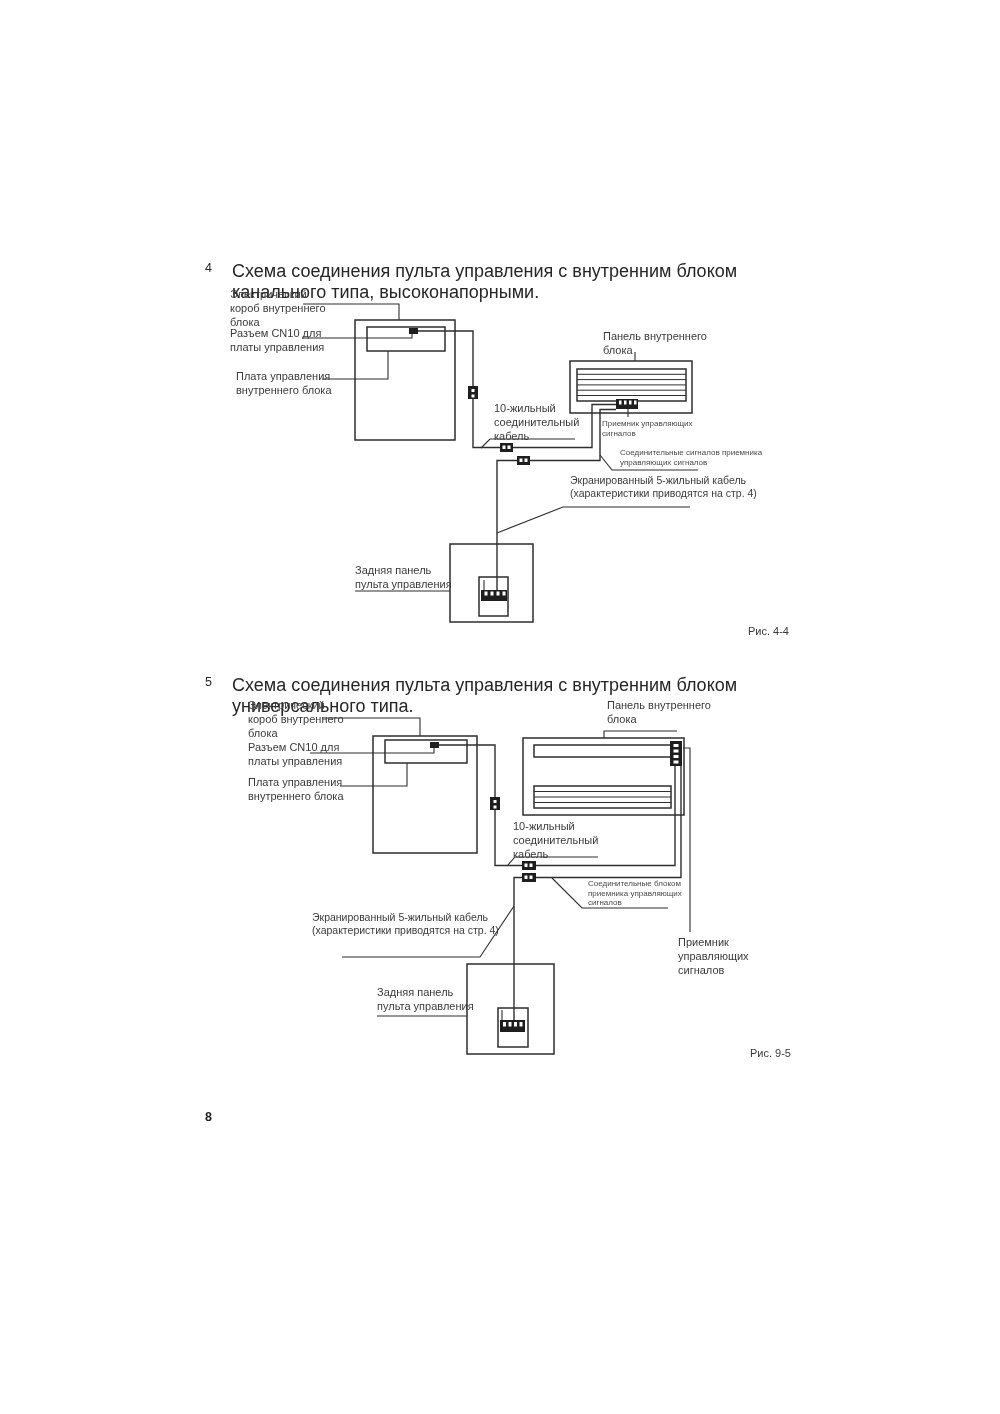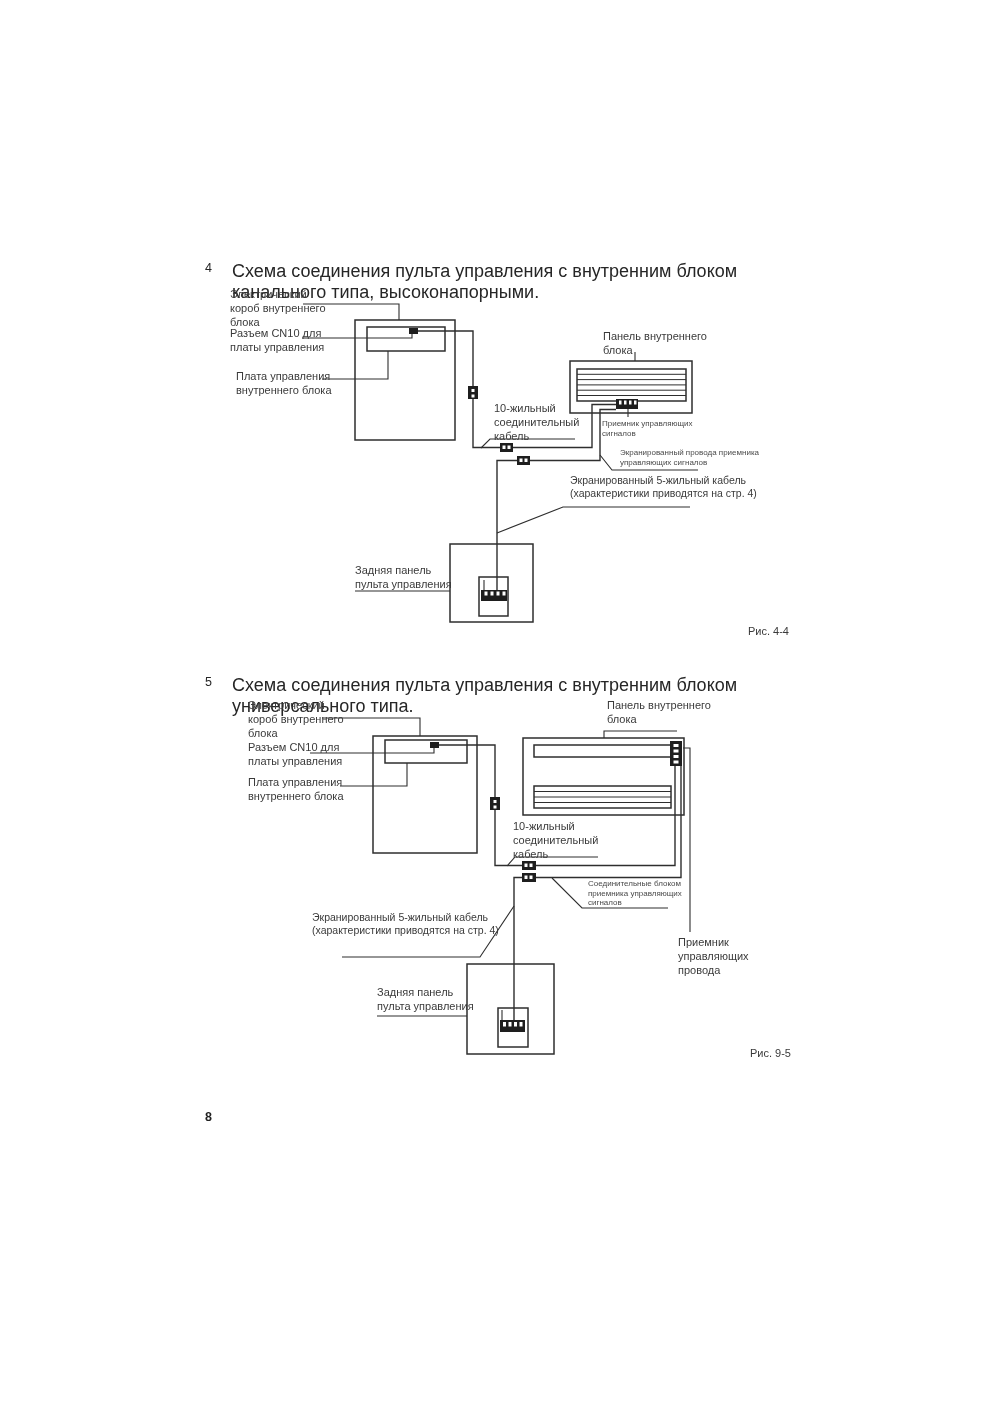--- a/index.html
+++ b/index.html
@@ -164,21 +164,21 @@
 платы управления</div>
   <div class="lbl" style="left:236px;top:370px">Плата управления
 внутреннего блока</div>
   <div class="lbl" style="left:603px;top:330px">Панель внутреннего
 блока</div>
   <div class="lbl" style="left:494px;top:402px">10-жильный
 соединительный
 кабель</div>
   <div class="lbl small" style="left:602px;top:419px">Приемник управляющих
 сигналов</div>
-  <div class="lbl small" style="left:620px;top:448px">Экранированный провода приемника
+  <div class="lbl small" style="left:620px;top:448px">Соединительные сигналов приемника
 управляющих сигналов</div>
   <div class="lbl med" style="left:570px;top:474px">Экранированный 5-жильный кабель
 (характеристики приводятся на стр. 4)</div>
   <div class="lbl" style="left:355px;top:564px">Задняя панель
 пульта управления</div>
   <div class="caption" style="left:748px;top:625px">Рис. 4-4</div>
 
   <div class="hdr-num" style="left:205px;top:675px">5</div>
   <div class="hdr-title" style="left:232px;top:675px">Схема соединения пульта управления с внутренним блоком универсального типа.</div>
 
@@ -195,20 +195,20 @@
   <div class="lbl" style="left:513px;top:820px">10-жильный
 соединительный
 кабель</div>
   <div class="lbl small" style="left:588px;top:879px">Соединительные блоком
 приемника управляющих
 сигналов</div>
   <div class="lbl med" style="left:312px;top:911px">Экранированный 5-жильный кабель
 (характеристики приводятся на стр. 4)</div>
   <div class="lbl" style="left:678px;top:936px">Приемник
 управляющих
-провода</div>
+сигналов</div>
   <div class="lbl" style="left:377px;top:986px">Задняя панель
 пульта управления</div>
   <div class="caption" style="left:750px;top:1047px">Рис. 9-5</div>
 
   <div class="pagenum">8</div>
 
 </div>
 
 </body></html>

